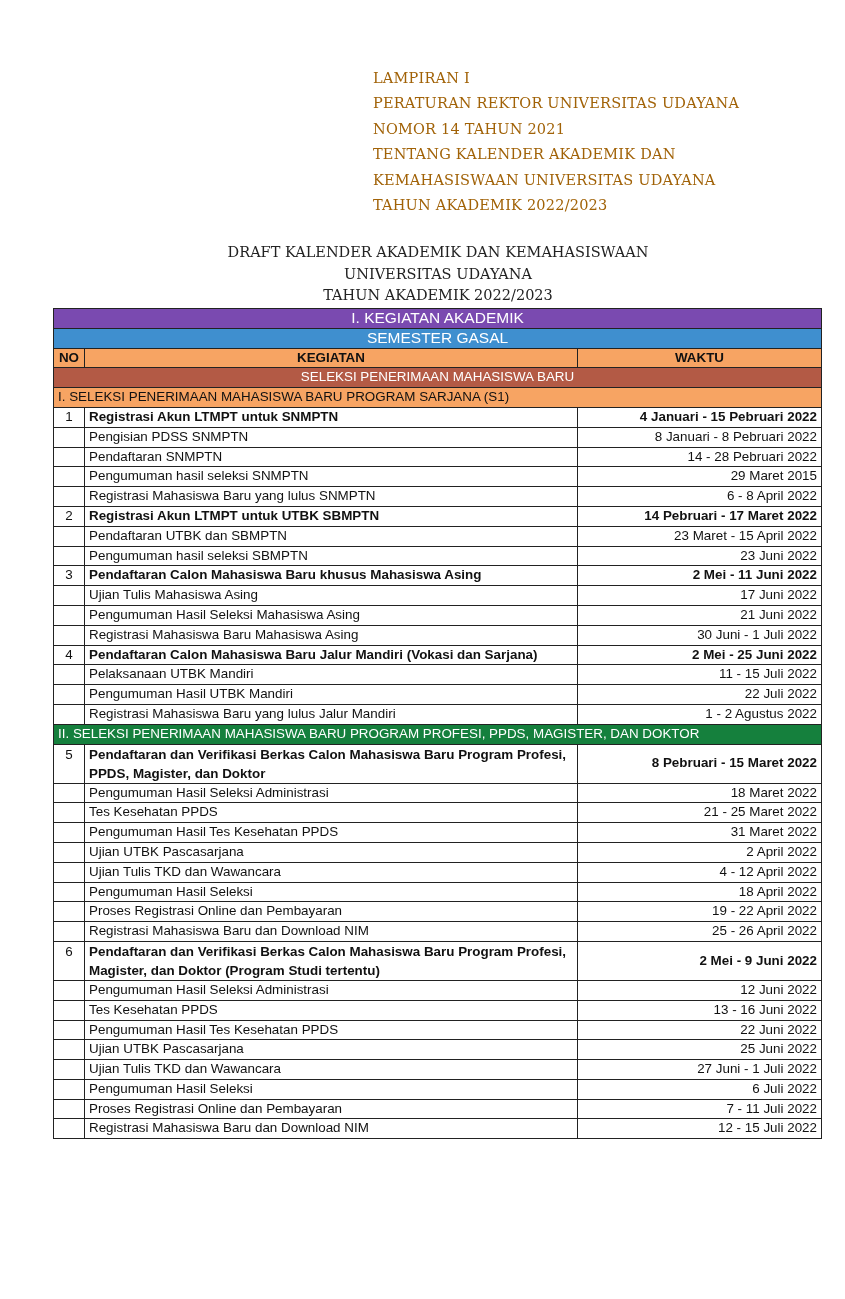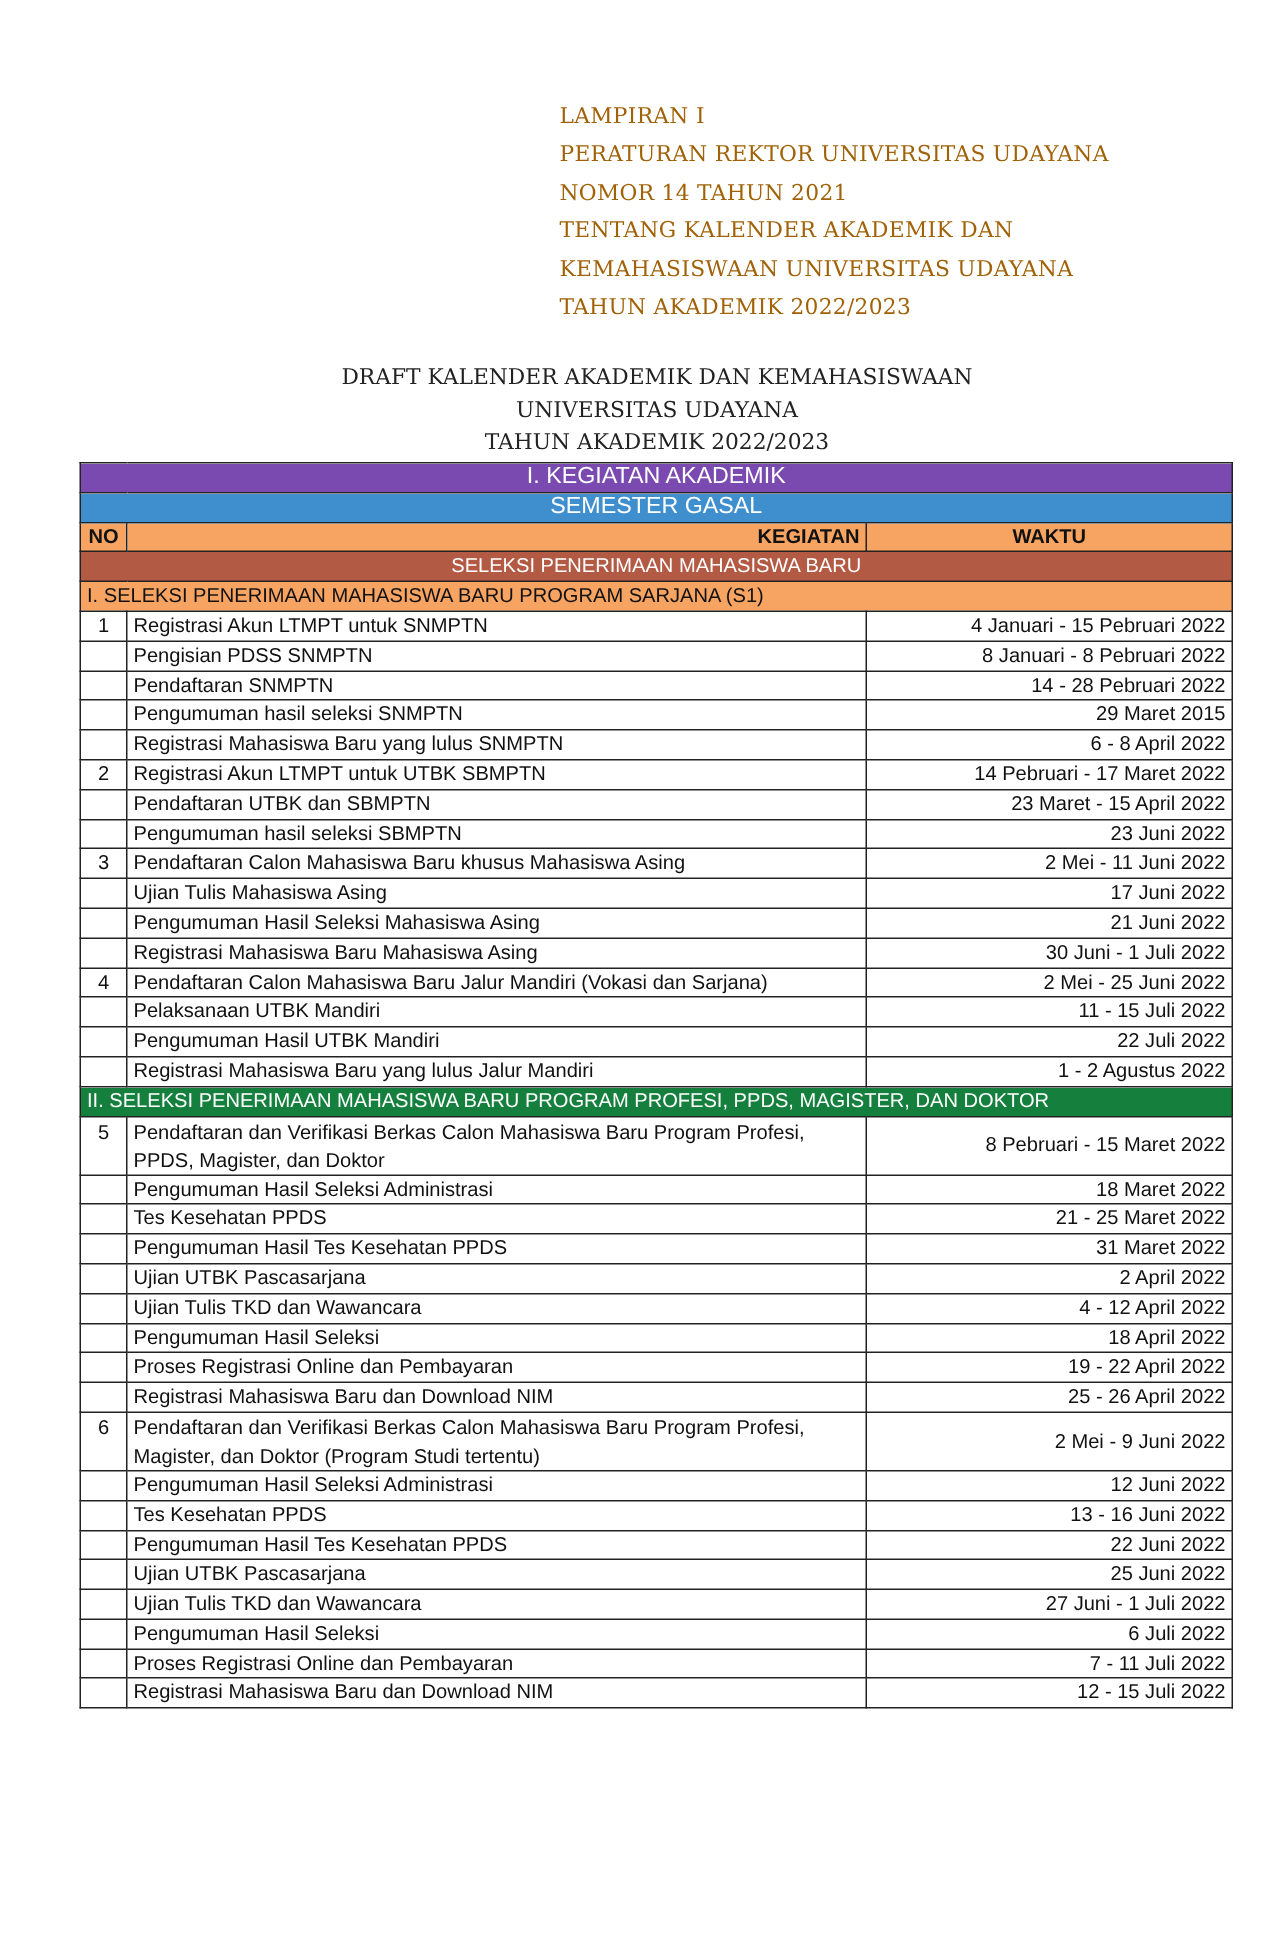--- a/index.html
+++ b/index.html
@@ -11,21 +11,21 @@
   table.cal td { border: 1px solid #222; padding: 0 4px; height: 18.8px; line-height: 18.8px; white-space: nowrap; overflow: hidden; }
   .band-purple td { background: #7a4ab0; color: #fff; text-align: center; font-size: 15.5px; height: 27px; line-height: 27px; }
   .band-blue td { background: #3f8fcf; color: #fff; text-align: center; font-size: 15.5px; height: 24px; line-height: 24px; }
   .band-orange td { background: #f7a463; color: #111; font-weight: bold; height: 17px; line-height: 17px; }
   .band-brown td { background: #b35a45; color: #fff; text-align: center; height: 19px; line-height: 19px; margin-top: 19px; }
   .band-sub td { background: #f7a463; color: #111; height: 19px; line-height: 19px; }
   .band-sub2 td { background: #15803d; color: #fff; height: 18px; line-height: 18px; }
   td.no { text-align: center; vertical-align: top; border-bottom: none; border-top: 1px solid #222; }
   td.no.cont { border-top: none; }
   td.waktu { text-align: right; }
-  tr.main td.keg, tr.main td.waktu { font-weight: normal; }
+  tr.main td.keg, tr.main td.waktu { font-weight: bold; }
   tr.tall td.keg { white-space: normal; line-height: 19px; height: 38px; margin-left: 24px; }
   tr.tall td.waktu { vertical-align: middle; }
   tr.tall td.no { line-height: 19px; }
 </style>
 </head>
 <body>
 
 <div class="lampiran">
   <div>LAMPIRAN I</div>
   <div>PERATURAN REKTOR UNIVERSITAS UDAYANA</div>
@@ -49,21 +49,21 @@
   </colgroup>
   <tbody id="tbody">
     <tr class="band-purple">
       <td colspan="3">I. KEGIATAN AKADEMIK</td>
     </tr>
     <tr class="band-blue">
       <td colspan="3">SEMESTER GASAL</td>
     </tr>
     <tr class="band-orange">
       <td style="text-align:center">NO</td>
-      <td style="text-align:right">KEGIATAN</td>
+      <td style="text-align:center">KEGIATAN</td>
       <td style="text-align:center">WAKTU</td>
     </tr>
     <tr class="band-brown">
       <td colspan="3">SELEKSI PENERIMAAN MAHASISWA BARU</td>
     </tr>
   <tr class="band-sub">
         <td colspan="3">I. SELEKSI PENERIMAAN MAHASISWA BARU PROGRAM  SARJANA (S1)</td>
       </tr>
       <tr class="main">
         <td class="no">1</td>

